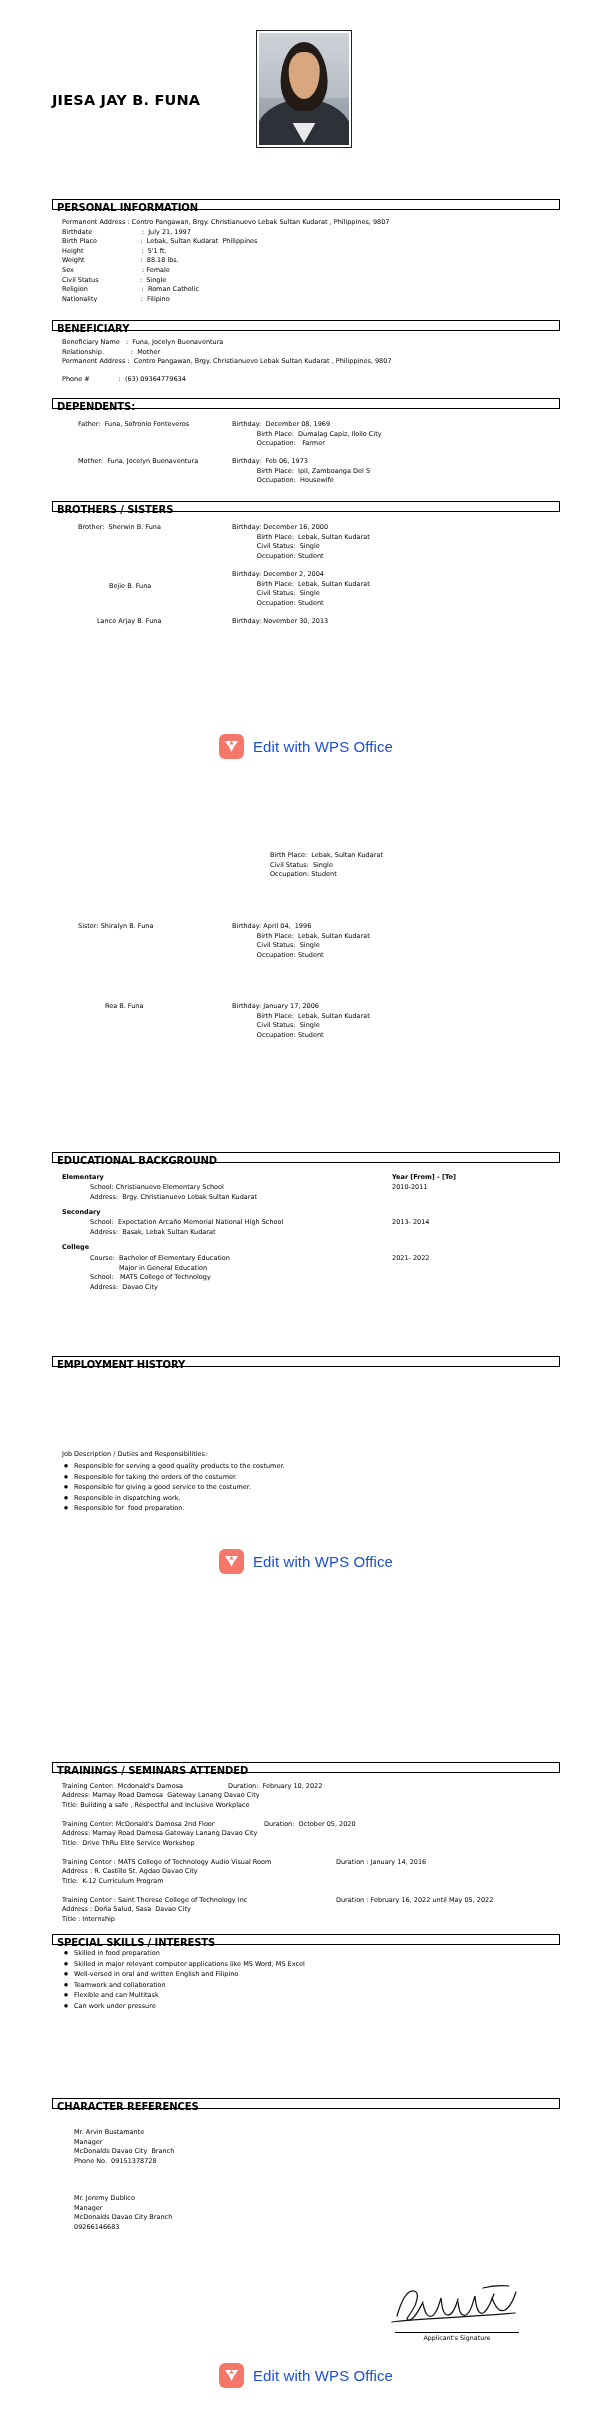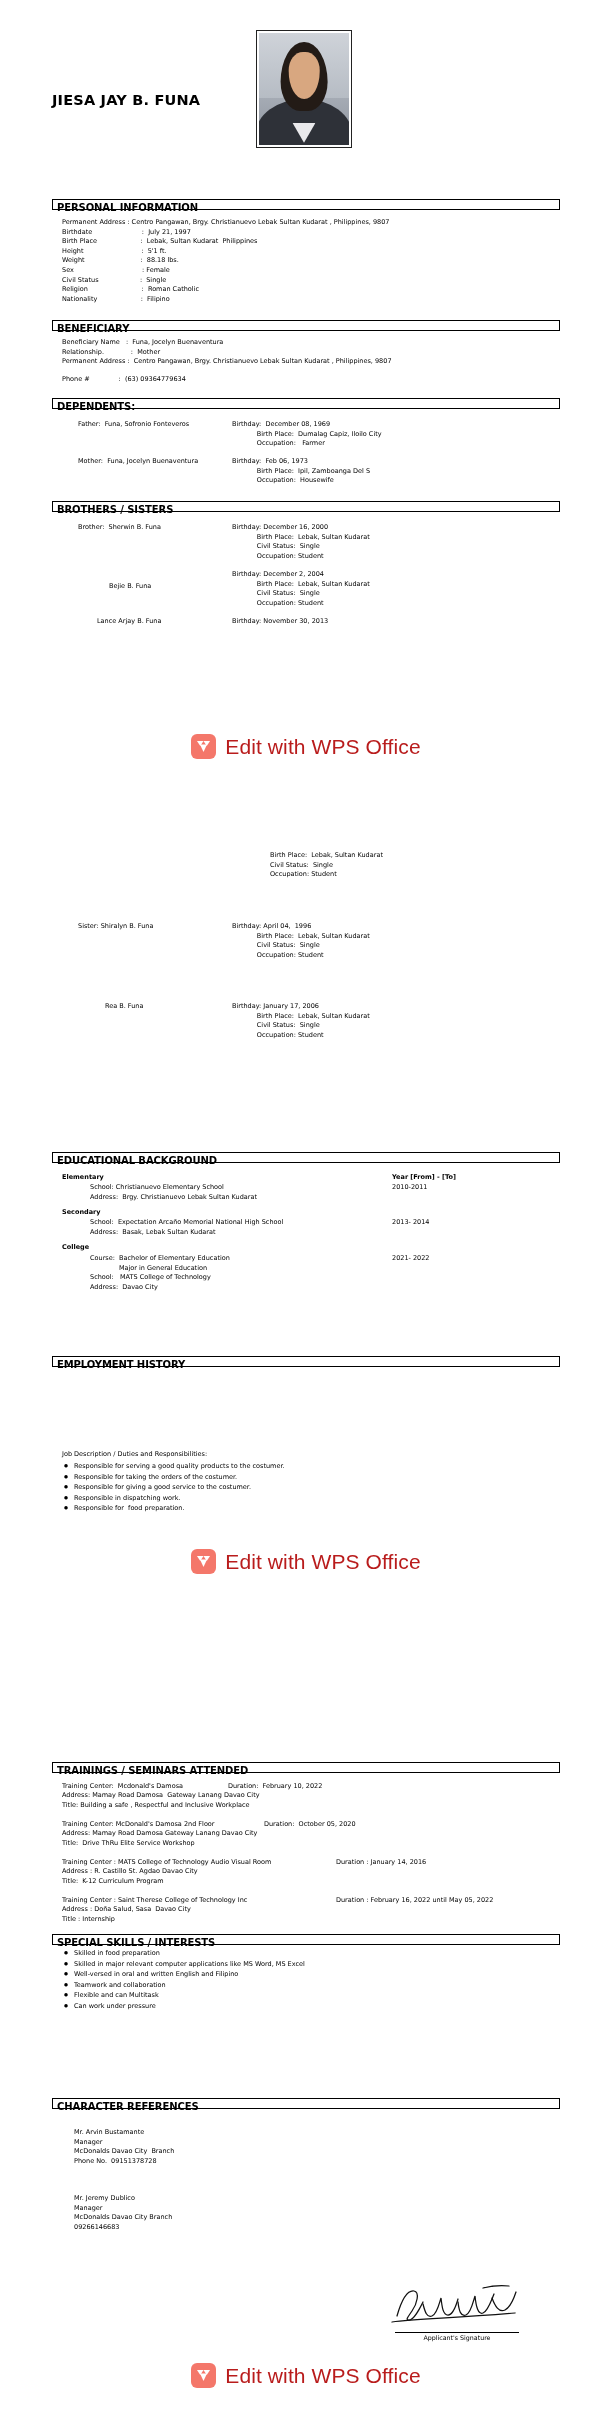--- a/index.html
+++ b/index.html
@@ -169,22 +169,22 @@
     width: 25px;
     height: 25px;
     border-radius: 6px;
     background: #f4776a;
     display: flex;
     align-items: center;
     justify-content: center;
   }
   .wps .wtext {
     font-family: "Liberation Sans", sans-serif;
-    font-size: 21px;
-    color: #b91c1c;
+    font-size: 15px;
+    color: #1d4ed8;
     letter-spacing: 0.1px;
   }
   
   .sig-wrap {
     position: absolute;
     left: 382px;
     top: 2282px;
     width: 150px;
     text-align: center;
   }

